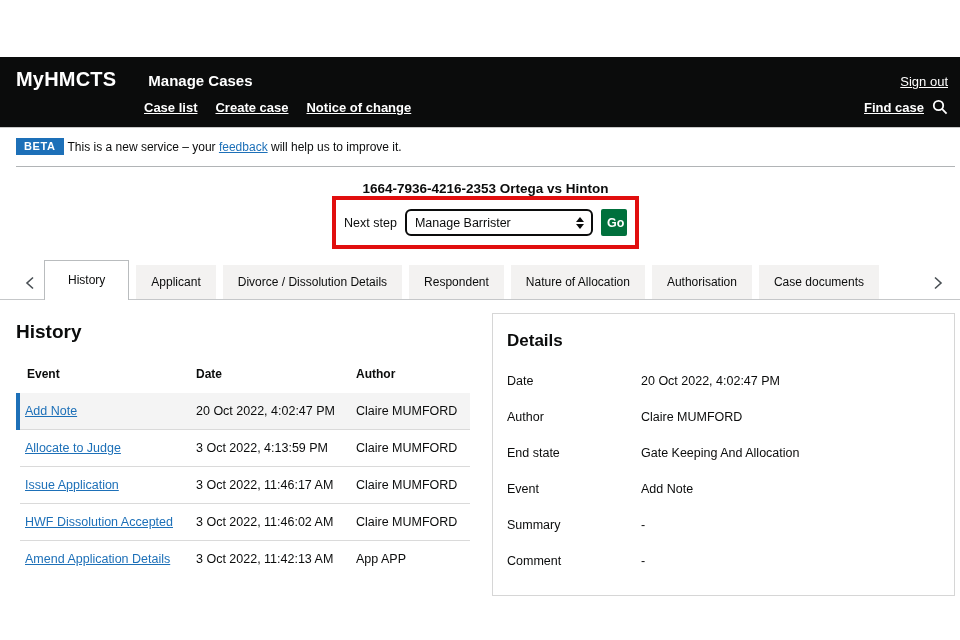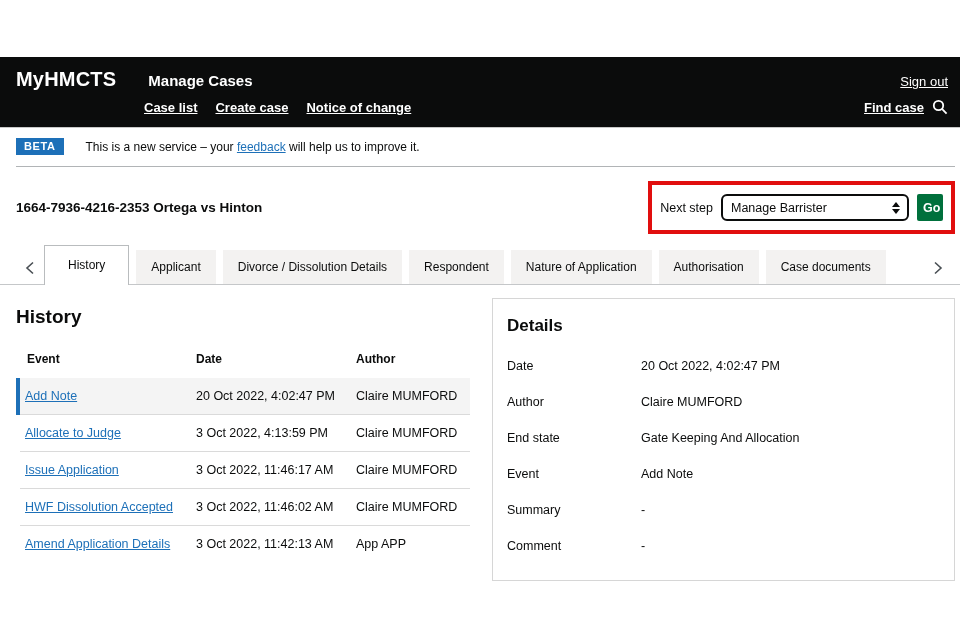--- a/index.html
+++ b/index.html
@@ -19,27 +19,27 @@
   .app-title { font-size:15px; font-weight:bold; margin-left:32px; }
   .signout { margin-left:auto; font-size:13px; color:#fff; text-decoration:underline; cursor:pointer; }
   .mast-row2 { display:flex; align-items:center; margin-top:8px; }
   .hnav { margin-left:128px; display:flex; gap:18px; }
   .nav-link { color:#fff; font-size:13px; font-weight:bold; text-decoration:underline; cursor:pointer; white-space:nowrap; }
   .findwrap { margin-left:auto; display:flex; align-items:center; gap:8px; }
   .findcase { color:#fff; font-size:13px; font-weight:bold; text-decoration:underline; cursor:pointer;margin-left:8px; }
   .searchicon { display:flex; align-items:center; cursor:pointer; }
 
   
-  .beta-row { margin:0 5px 0 16px; padding:10px 0 11px; border-bottom:1px solid #b1b4b6; display:flex; align-items:center; gap:22px; }
+  .beta-row { margin:0 5px 0 16px; padding:10px 0 11px; border-bottom:1px solid #b1b4b6; display:flex; align-items:center; gap:4px; }
   .beta-badge { background:var(--badge-blue,#1d70b8); color:#fff; font-size:11px; font-weight:bold; letter-spacing:.6px; padding:2px 8px 3px; }
   .beta-text { font-size:12px; }
   .feedback { color:var(--link-blue,#1d70b8); text-decoration:underline; cursor:pointer; }
 
   
-  .case-row { margin:14px 5px 0 16px; display:flex; justify-content:space-between; align-items:center; }
+  .case-row { margin:14px 5px 0 16px; display:flex; justify-content:space-between; align-items:center;flex-direction:column; }
   .case-title { font-size:13.5px; font-weight:bold; margin:0; }
   .annotation { border:4px solid var(--annotation-red,#e10e0e); display:flex; align-items:center; gap:8px; padding:9px 8px; }
   .ns-label { font-size:12.5px; }
   .ns-select { width:188px; height:27px; border:2px solid var(--govuk-black,#0b0c0c); border-radius:6px; background:#fff;
                display:flex; align-items:center; justify-content:space-between; padding:0 7px 0 8px; font-size:12.5px; cursor:pointer; }
   .spinner { display:flex; flex-direction:column; align-items:center; gap:2px; }
   .tri-up { width:0; height:0; border-left:4px solid transparent; border-right:4px solid transparent; border-bottom:5px solid #0b0c0c; }
   .tri-down { width:0; height:0; border-left:4px solid transparent; border-right:4px solid transparent; border-top:5px solid #0b0c0c; }
   .go-btn { background:var(--button-green,#00703c); color:#fff; font-weight:bold; font-size:12.5px; border:none; border-radius:2px;
             width:26px; height:27px; cursor:pointer; font-family:"Liberation Sans",sans-serif; }
@@ -126,21 +126,21 @@
     <span class="tab-chev">
       <svg width="10" height="14" viewBox="0 0 10 14">
           <polyline points="8,1.5 2,7 8,12.5" fill="none" stroke="#494f54" stroke-width="1.6"></polyline>
         </svg>
     </span>
     <div class="tab-list" id="tab-list">
         <div class="tab active">History</div>
         <div class="tab">Applicant</div>
         <div class="tab">Divorce / Dissolution Details</div>
         <div class="tab">Respondent</div>
-        <div class="tab">Nature of Application</div>
+        <div class="tab">Nature of Allocation</div>
         <div class="tab">Authorisation</div>
         <div class="tab">Case documents</div>
       </div>
     <span class="tab-chev right">
       <svg width="10" height="14" viewBox="0 0 10 14">
           <polyline points="2,1.5 8,7 2,12.5" fill="none" stroke="#494f54" stroke-width="1.6"></polyline>
         </svg>
     </span>
   </div>
 

